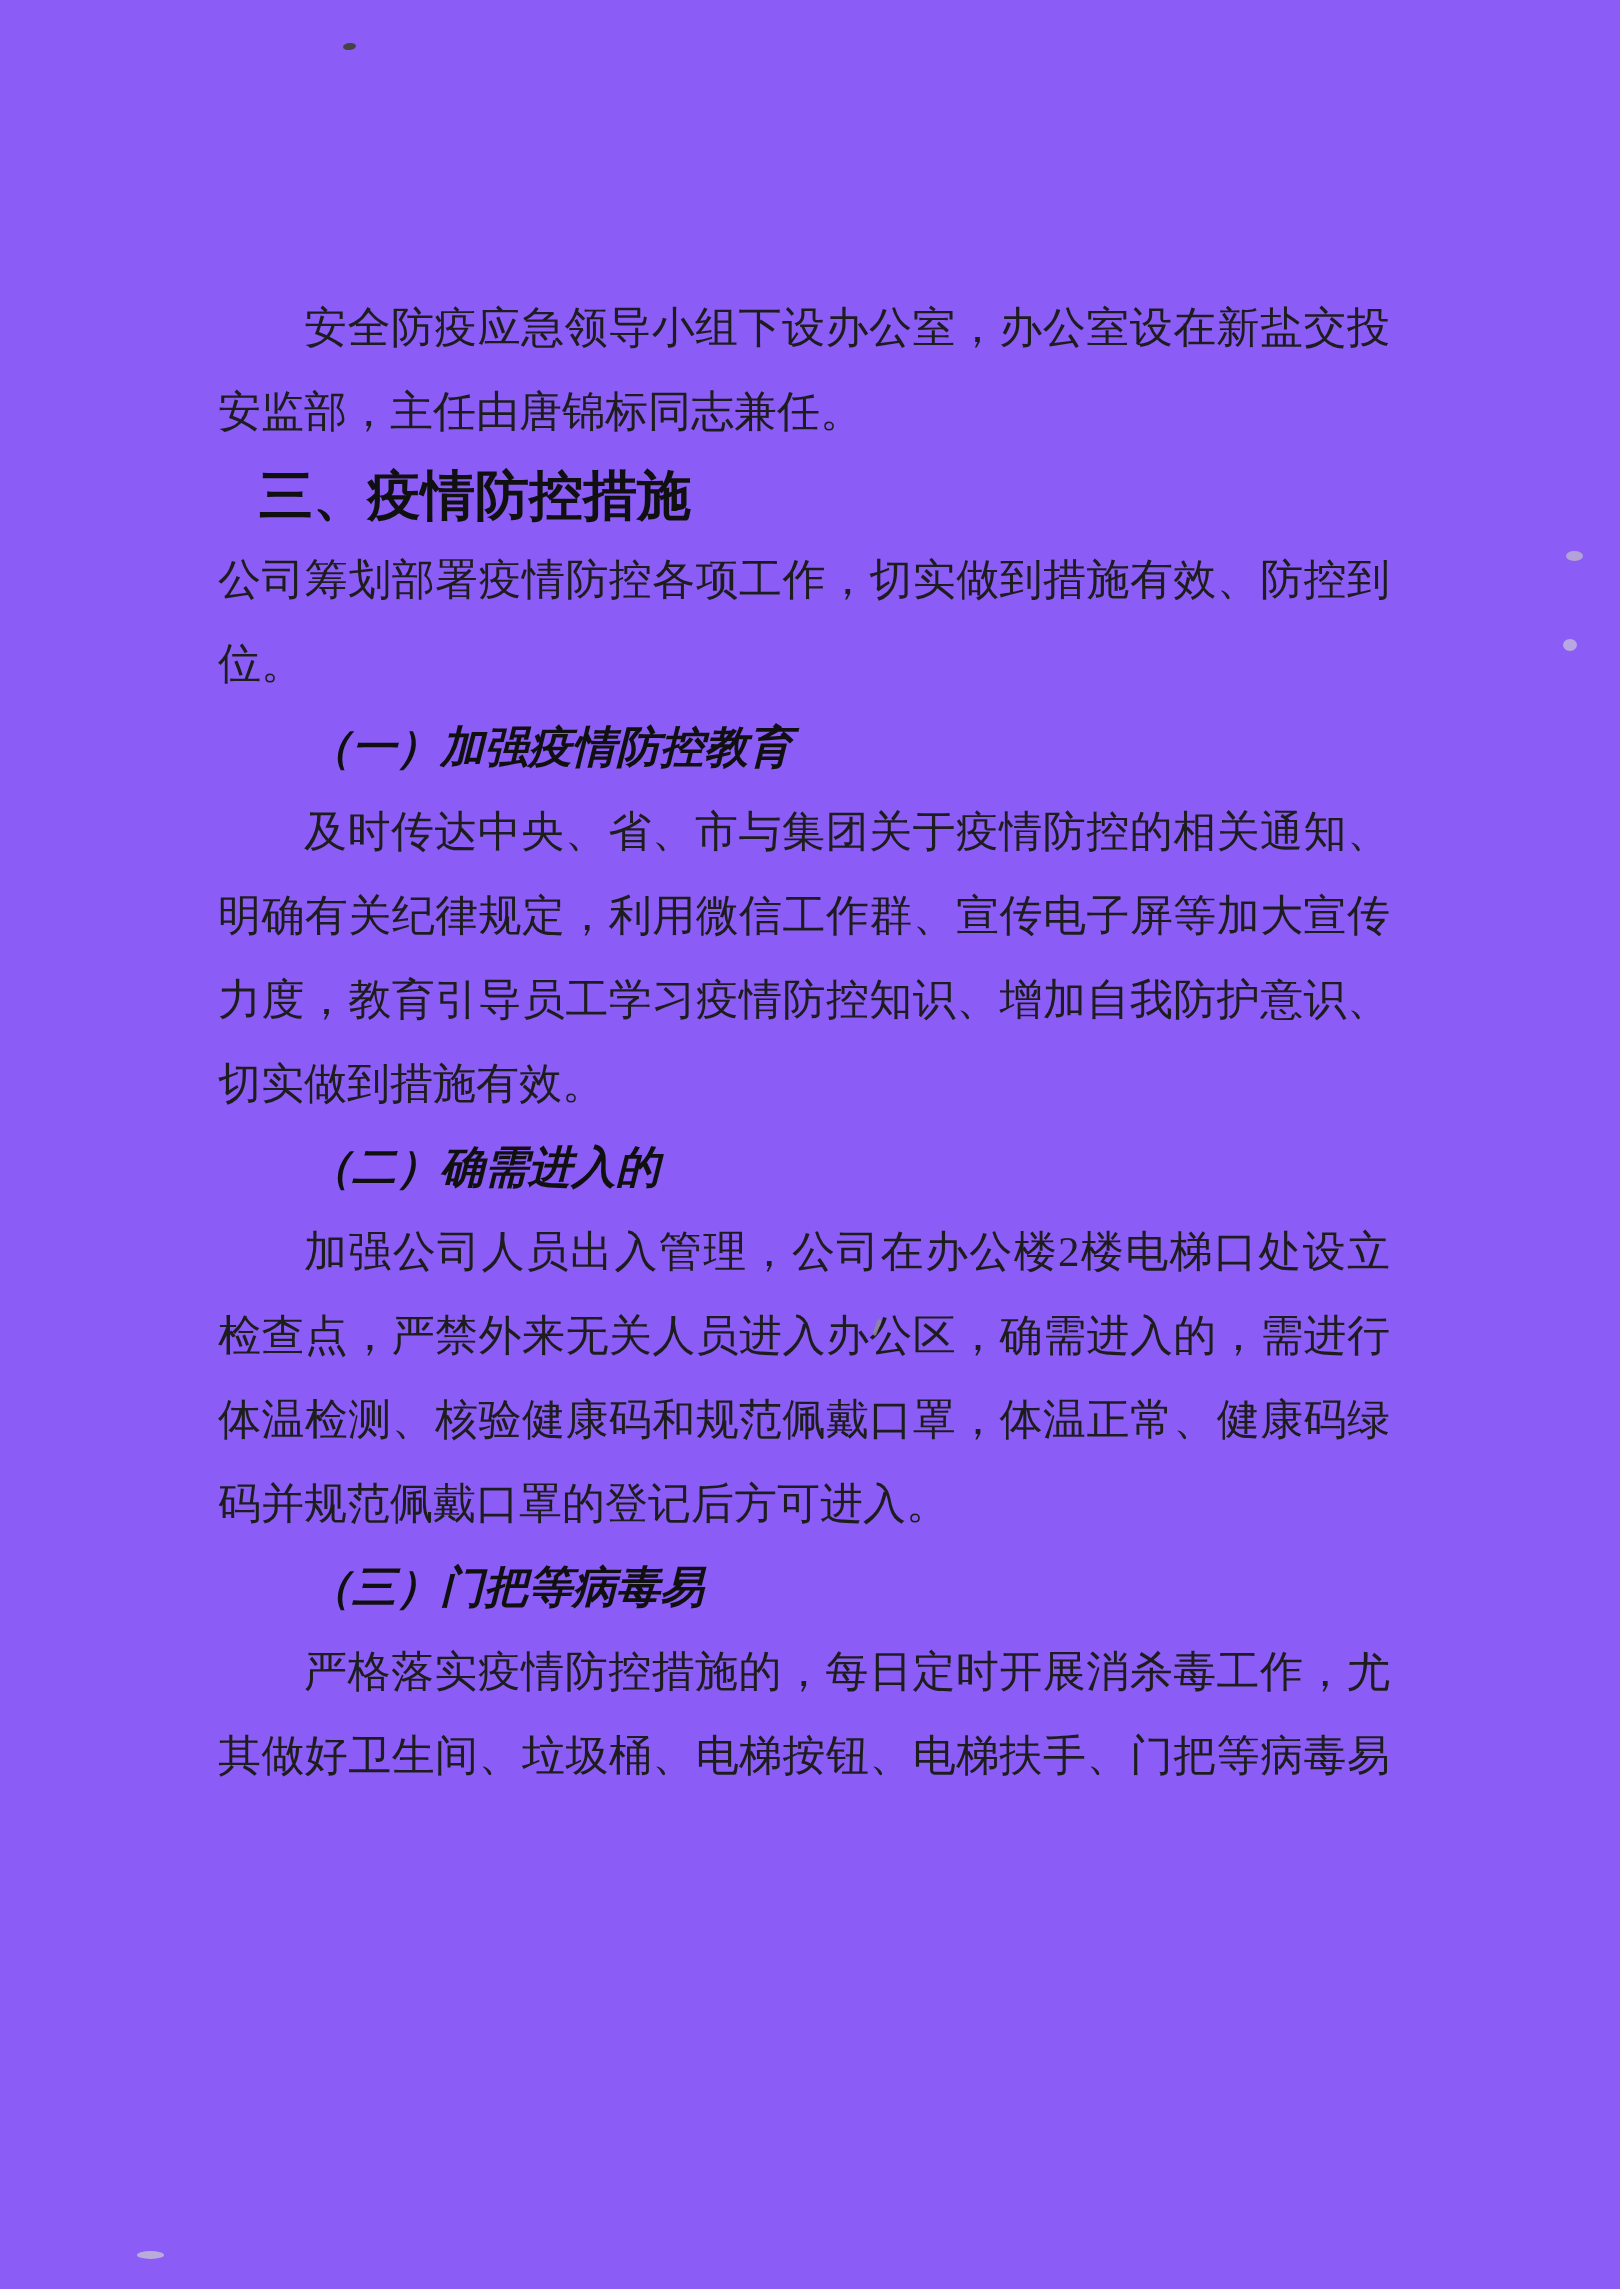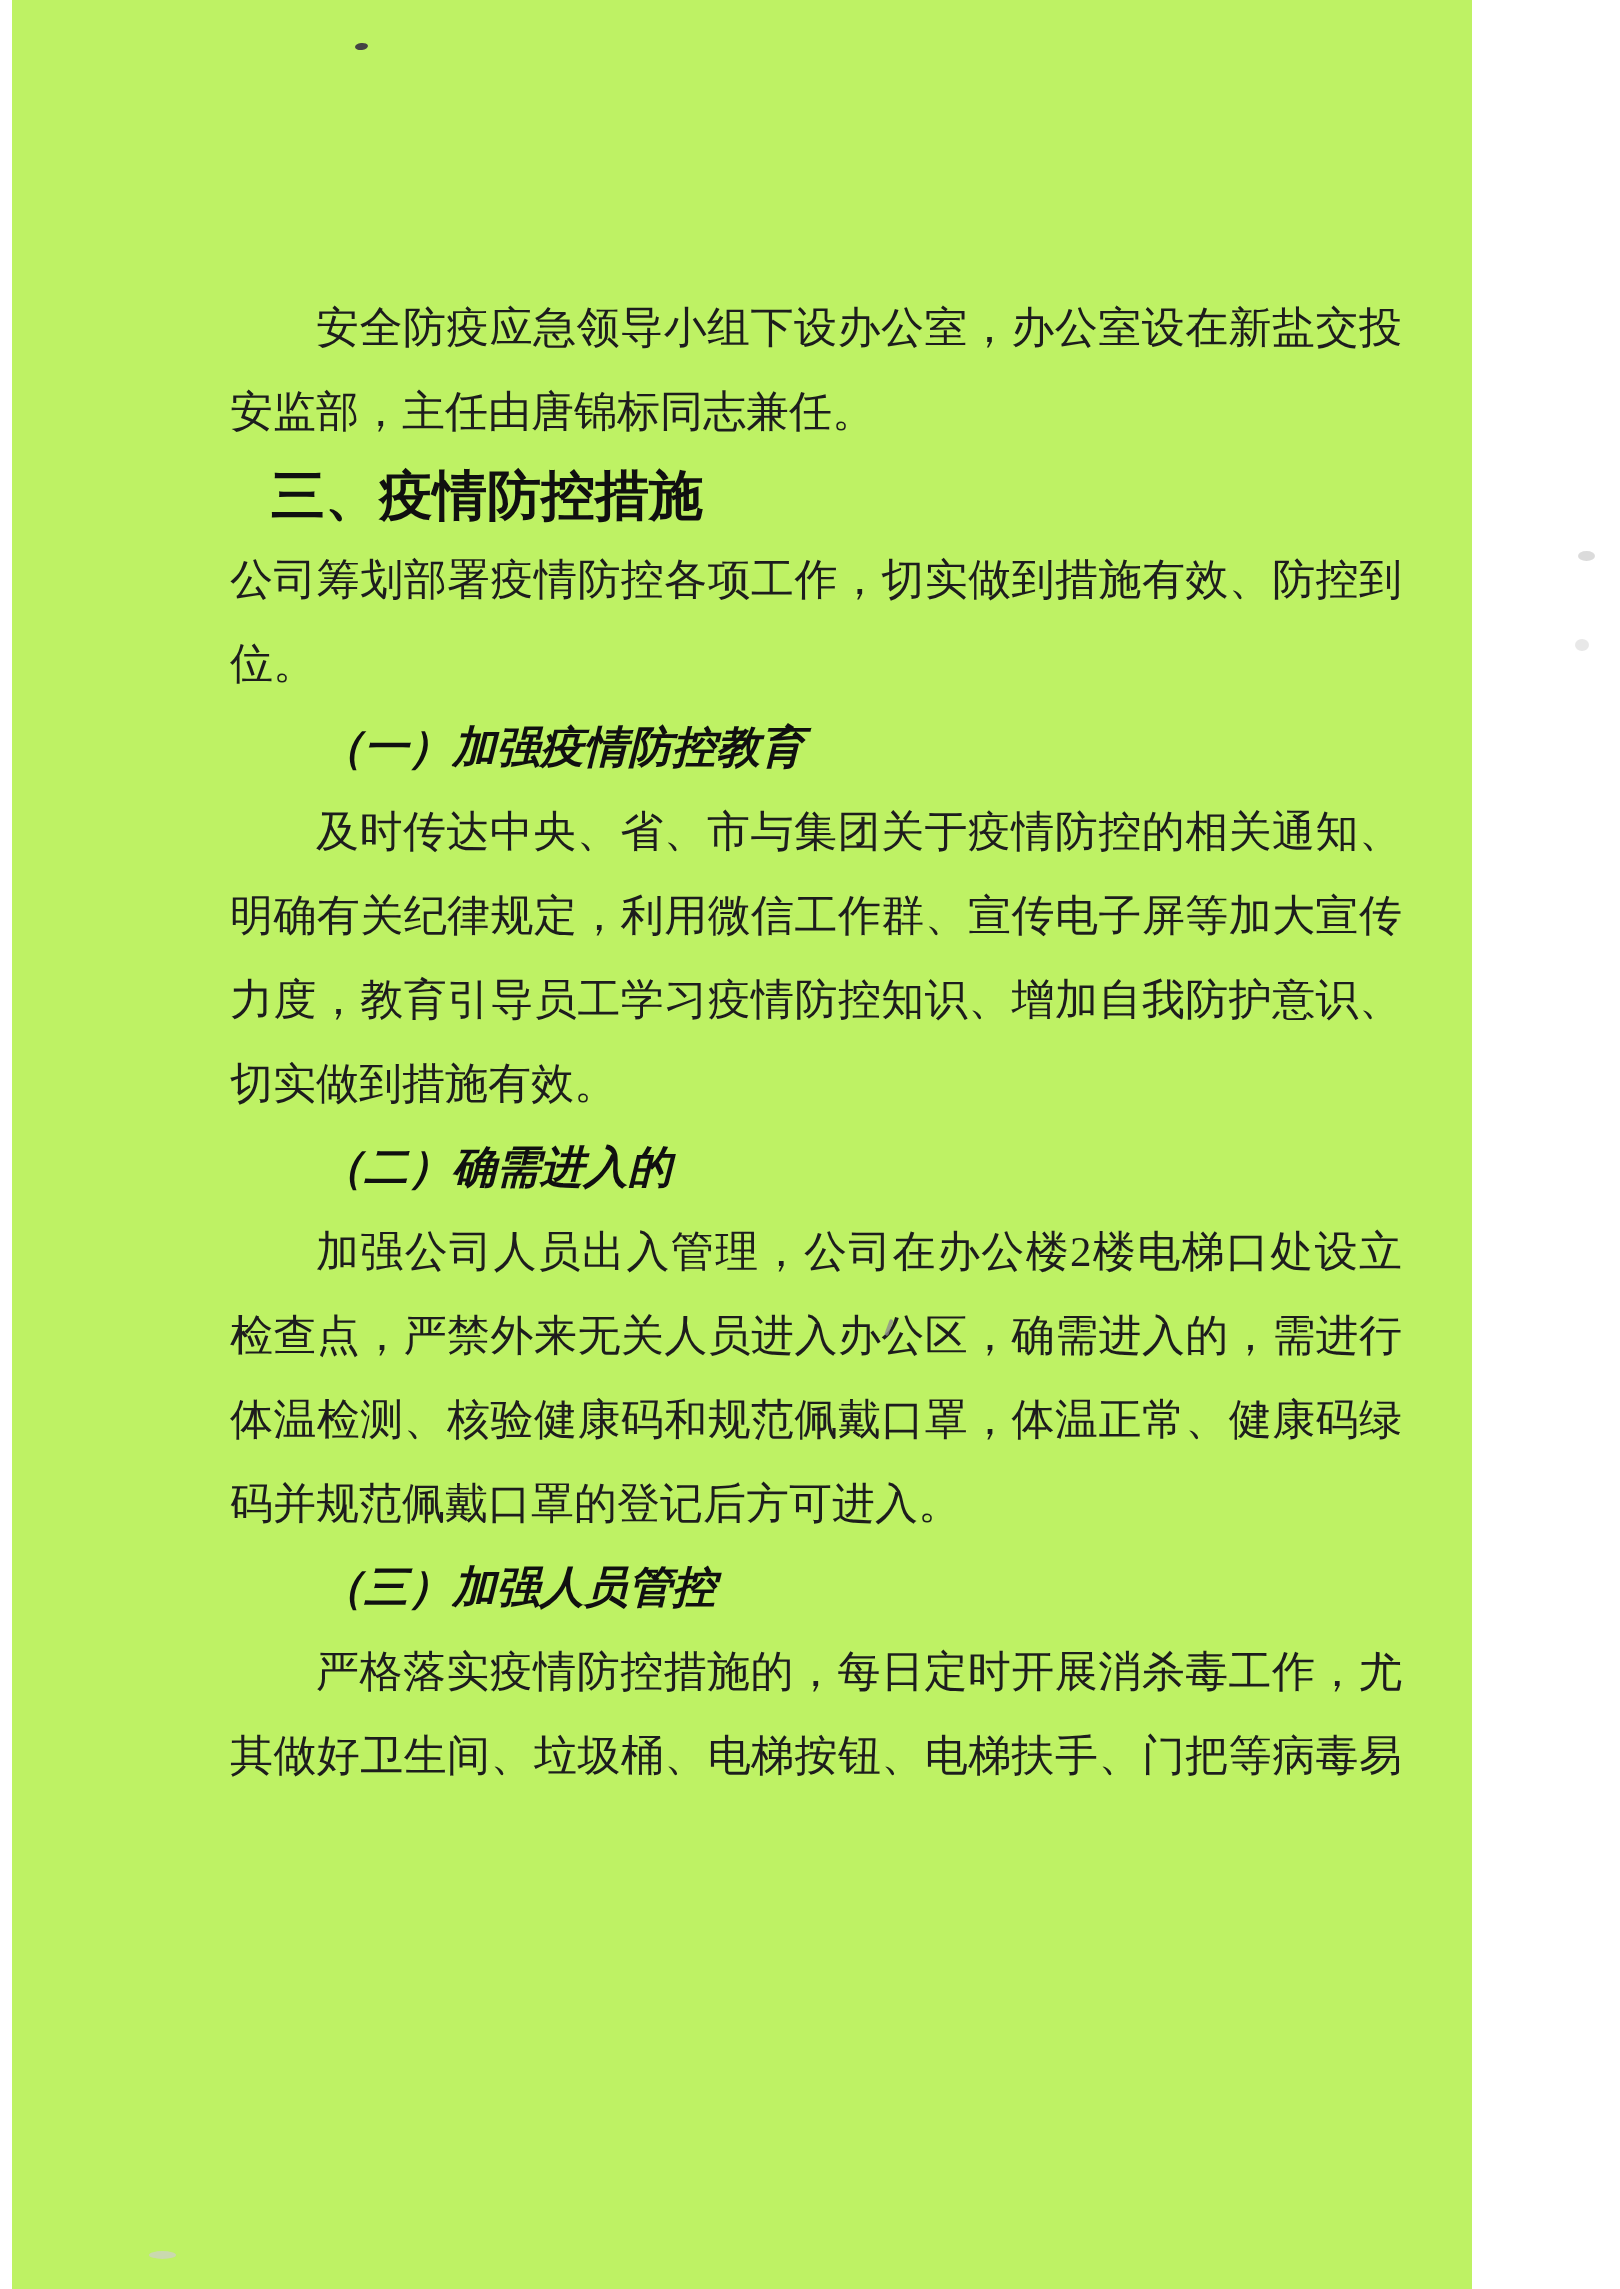--- a/index.html
+++ b/index.html
@@ -7,24 +7,24 @@
   body {
     width: 1620px;
     height: 2290px;
     background: #ffffff;
     position: relative;
     overflow: hidden;
     font-family: "Liberation Serif", "DejaVu Serif", serif;
   }
   .page {
     position: absolute;
-    left: 12px; top: 0;
-    width: 1460px;
+    left: 0; top: 0;
+    width: 1620px;
     height: 2290px;
-    background: #bef264;
+    background: #8b5cf6;
   }
   .text-block {
     position: absolute;
     left: 218px;
     top: 286px;
     width: 1172px;
   }
   .line {
     height: 84px;
     line-height: 84px;
@@ -108,21 +108,21 @@
     <div class="line h2">（一）加强疫情防控教育</div>
     <div class="line just indent">及时传达中央、省、市与集团关于疫情防控的相关通知、</div>
     <div class="line just">明确有关纪律规定，利用微信工作群、宣传电子屏等加大宣传</div>
     <div class="line just">力度，教育引导员工学习疫情防控知识、增加自我防护意识、</div>
     <div class="line">切实做到措施有效。</div>
     <div class="line h2">（二）确需进入的</div>
     <div class="line just indent">加强公司人员出入管理，公司在办公楼2楼电梯口处设立</div>
     <div class="line just">检查点，严禁外来无关人员进入办公区，确需进入的，需进行</div>
     <div class="line just">体温检测、核验健康码和规范佩戴口罩，体温正常、健康码绿</div>
     <div class="line">码并规范佩戴口罩的登记后方可进入。</div>
-    <div class="line h2">（三）加强人员管控</div>
+    <div class="line h2">（三）门把等病毒易</div>
     <div class="line just indent">严格落实疫情防控措施的，每日定时开展消杀毒工作，尤</div>
     <div class="line just">其做好卫生间、垃圾桶、电梯按钮、电梯扶手、门把等病毒易</div>
   </div>
 
   <div class="artifact a-dot"></div>
   <div class="artifact a-tick"></div>
   <div class="artifact a-smudge1"></div>
   <div class="artifact a-smudge2"></div>
   <div class="artifact a-smudge3"></div>
 

